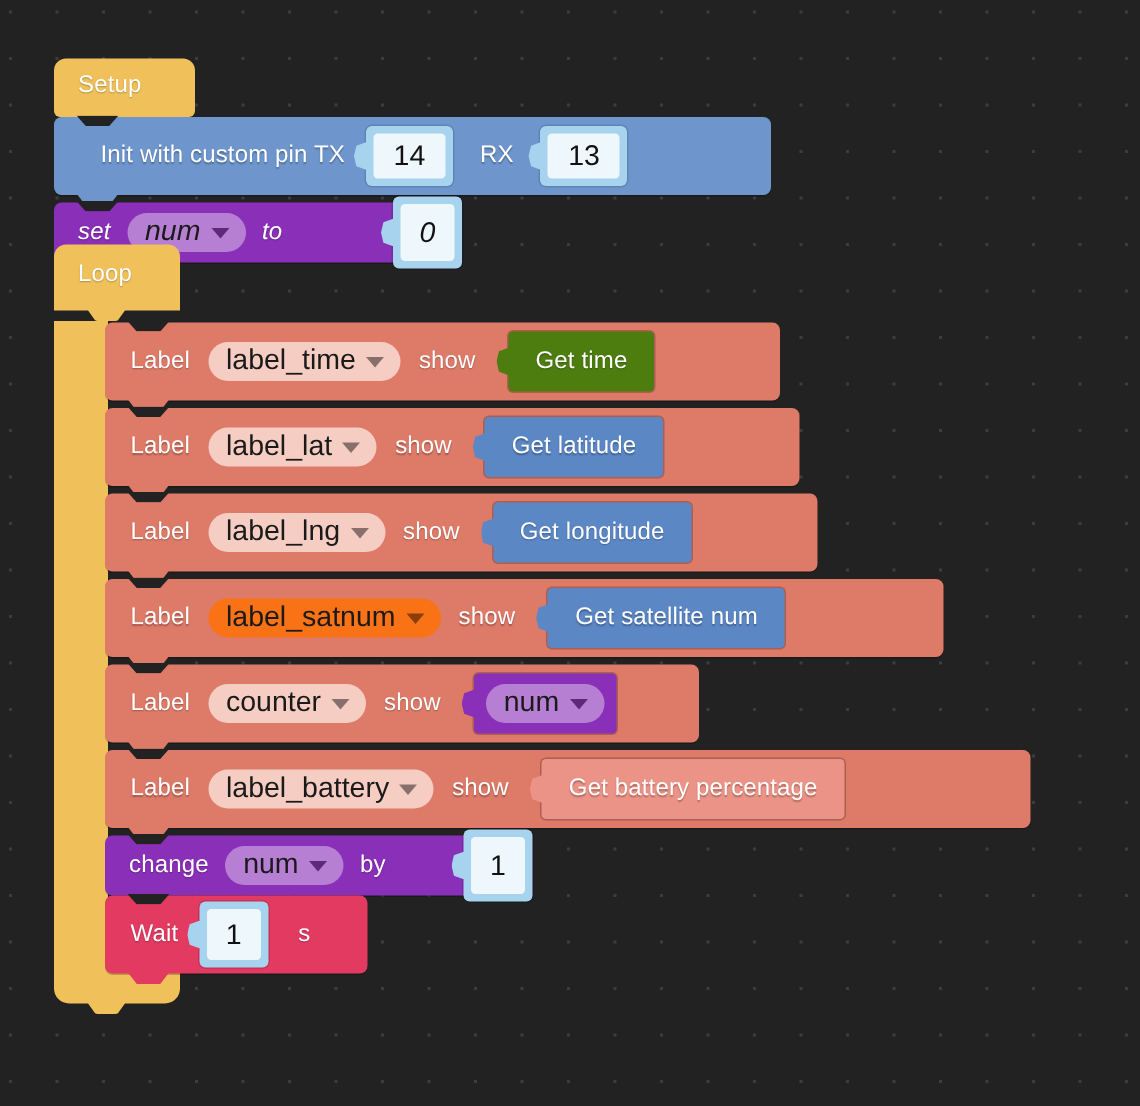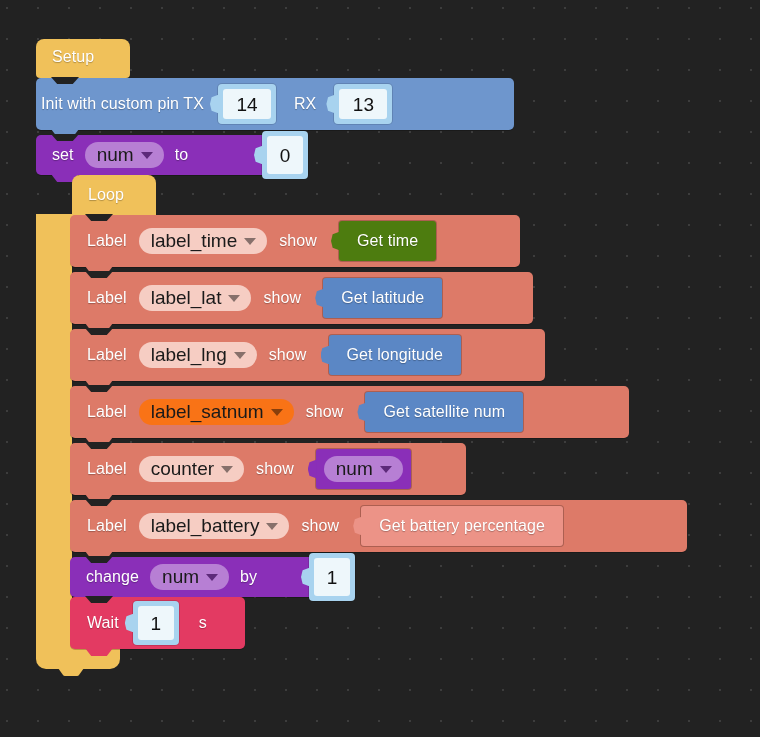--- a/index.html
+++ b/index.html
@@ -197,55 +197,55 @@
 
 <div id="canvas">
 
   <div class="hat" style="left:36px; top:39px; width:94px; height:39px;">
     <span class="btxt" style="left:16px; top:10px;">Setup</span>
     <span class="nub-down"></span>
   </div>
 
   <div class="stack" style="left:36px; top:78px; width:478px; height:52px; background:#6e96cd;">
     <span class="notch"></span>
-    <div class="row" style="padding-left:5px; gap:14px;">
+    <div class="row" style="padding-left:31px; gap:14px;">
       <span class="btxt">Init with custom pin TX</span>
 
       <span class="numslot" style="width:58px; height:40px; padding:5px;">
         <span class="numfield" style="width:100%; height:100%;">14</span>
       </span>
 
       <span class="btxt" style="margin-left:4px;">RX</span>
 
       <span class="numslot" style="width:58px; height:40px; padding:5px; margin-left:4px;">
         <span class="numfield" style="width:100%; height:100%;">13</span>
       </span>
     </div>
     <span class="nub"></span>
   </div>
 
-  <div class="stack" style="left:36px; top:135px; width:236px; height:40px; background:#8a2fb8;">
+  <div class="stack" style="left:36px; top:135px; width:236px; height:40px; background:#8a2fb8;font-style:italic;">
     <span class="notch"></span>
     <div class="row" style="padding-left:16px; gap:11px;">
       <span class="btxt">set</span>
 
       <span class="ddown" style="background:#b77fd4;">
         <span class="dd-label">num</span>
         <span class="caret caret-dark"></span>
       </span>
 
       <span class="btxt">to</span>
     </div>
     <span class="numslot" style="position:absolute; left:226px; top:-4px; width:46px; height:48px; padding:5px;">
       <span class="numfield" style="width:100%; height:100%;">0</span>
     </span>
     <span class="nub"></span>
   </div>
 
-  <div class="cblock" style="left:36px; top:175px; width:84px; height:44px;margin-left:36px;">
+  <div class="cblock" style="left:36px; top:163px; width:84px; height:44px;">
     <span class="btxt" style="position:absolute; left:16px; top:12px;">Loop</span>
     <span class="nub-down" style="left:22px; bottom:-7px;"></span>
   </div>
 
   <div style="position:absolute; left:36px; top:214px; width:36px; height:436px; background:#f0c15a;"></div>
 
   <div class="cblock-arm" style="left:36px; top:640px; width:84px; height:29px;">
     <span class="nub-down" style="left:22px; bottom:-7px;"></span>
   </div>
 

